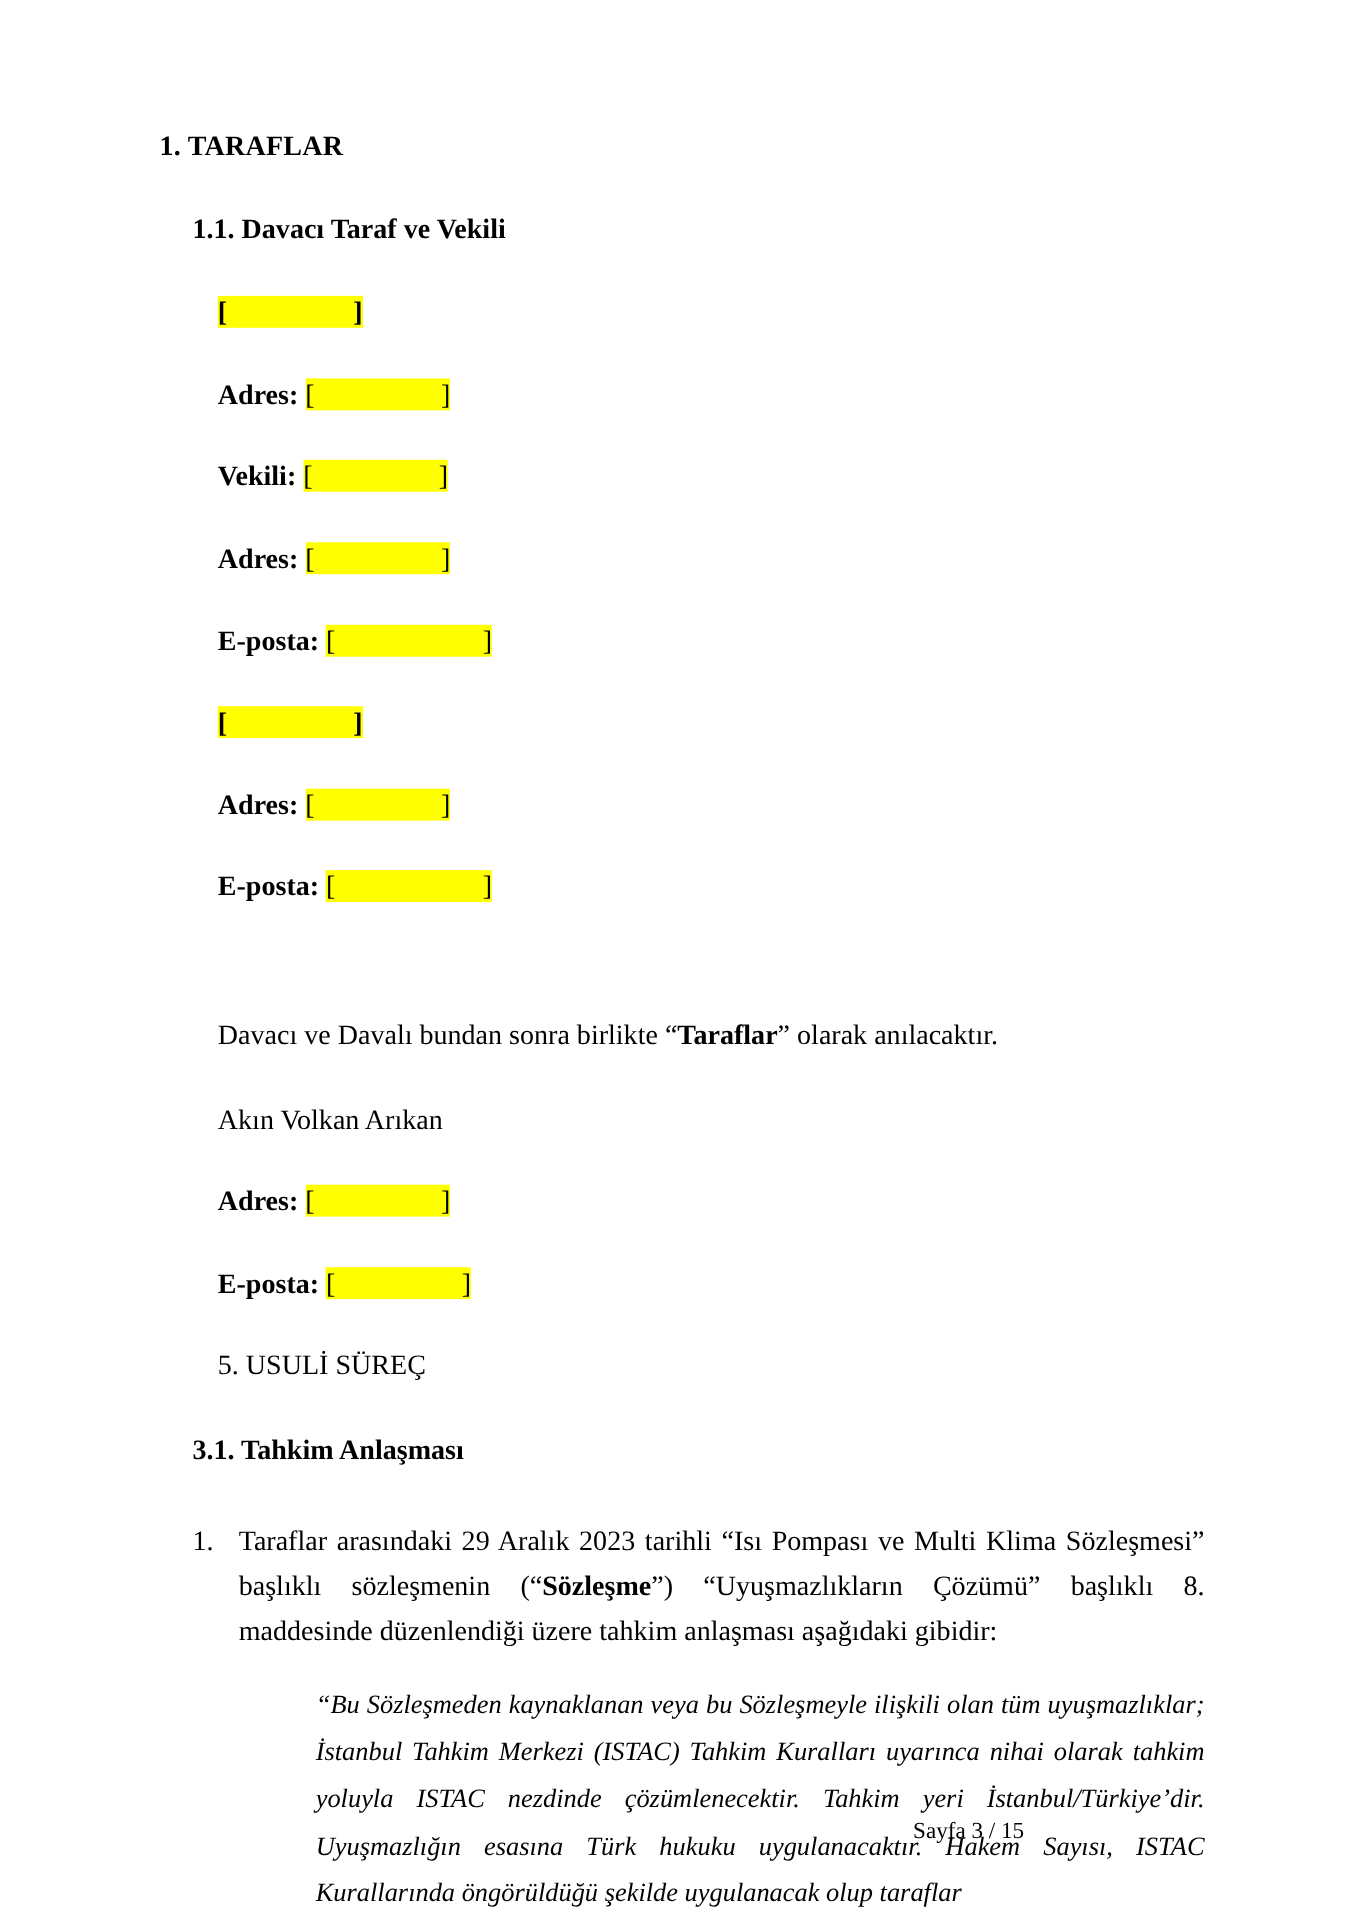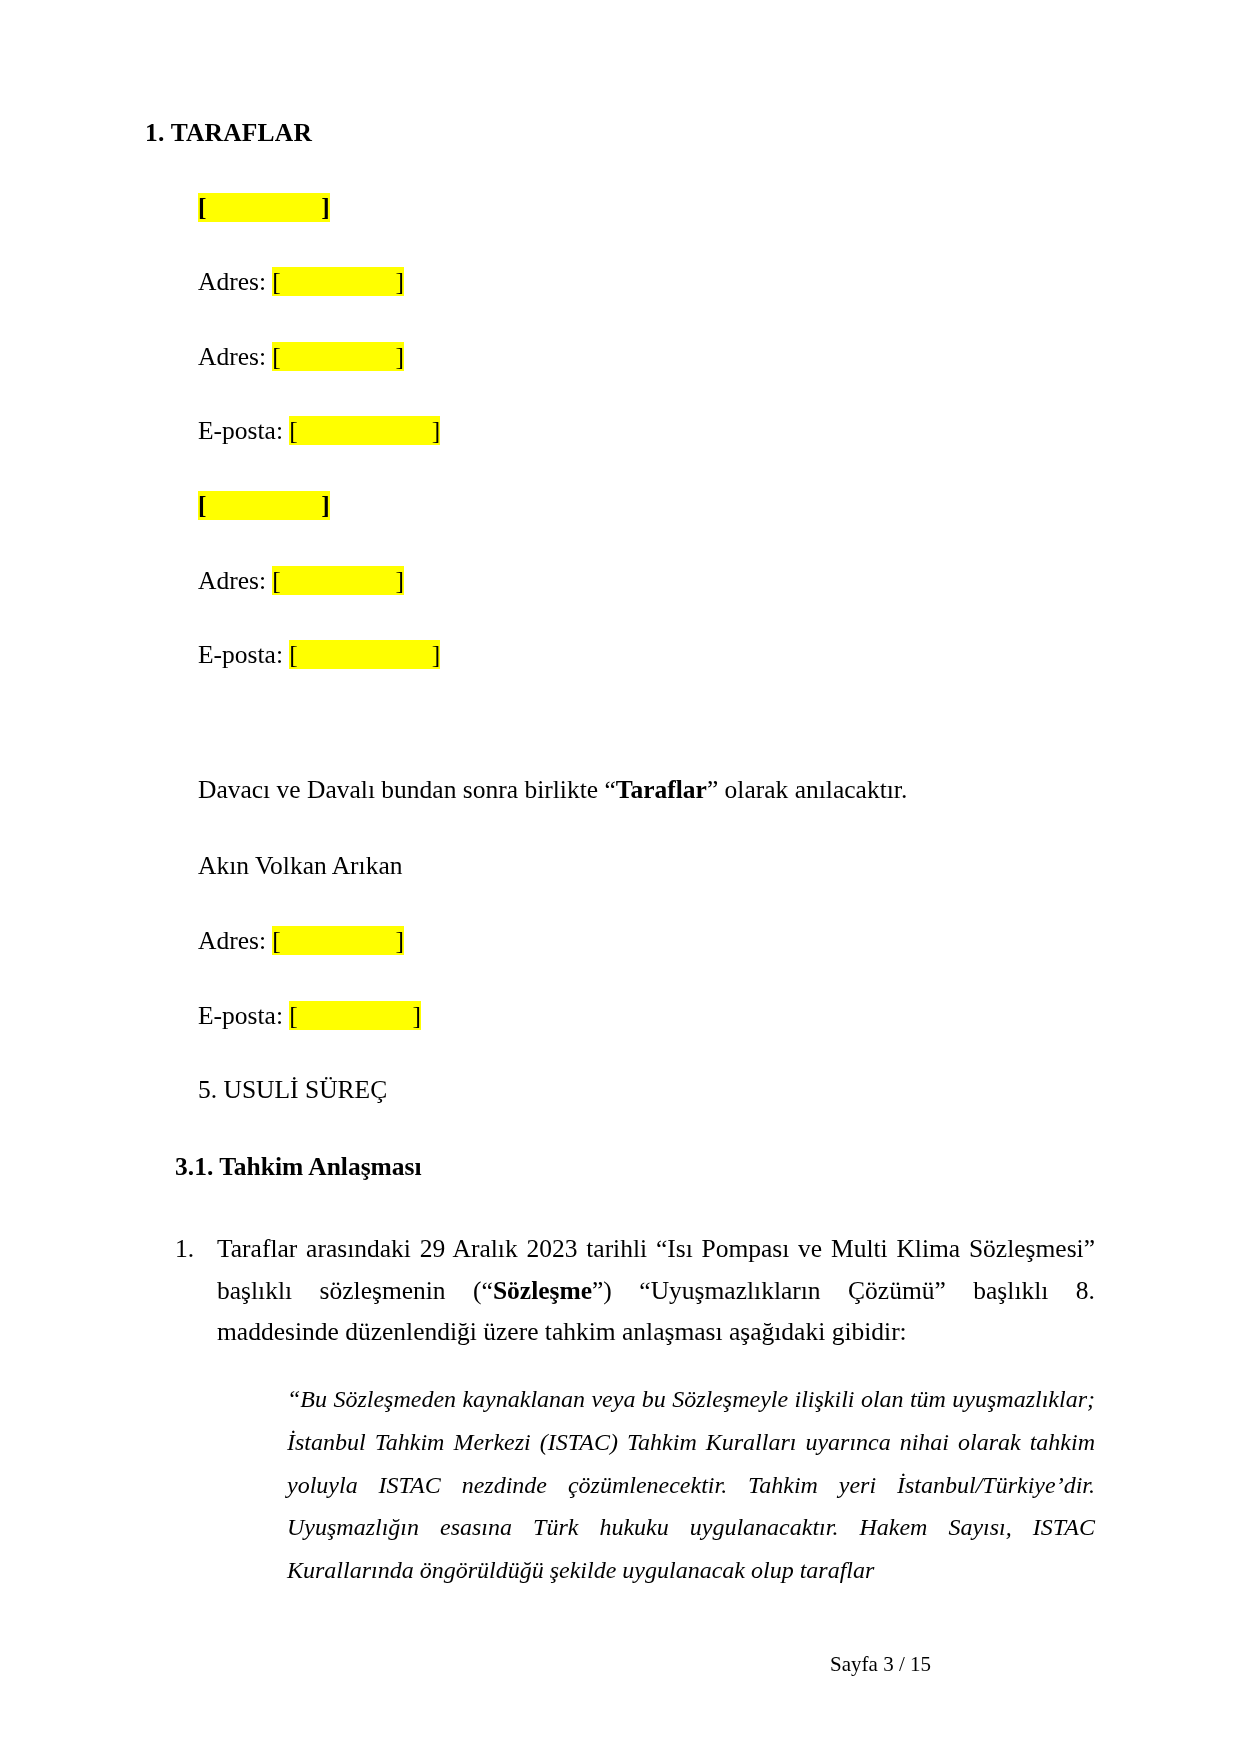--- a/index.html
+++ b/index.html
@@ -58,21 +58,21 @@
   .field-row {
     font-size: 25.5px;
     line-height: 1.2;
     margin: 0 0 44px 0;
     padding-left: 53px;
     white-space: nowrap;
   }
   .field-row.name-row {
     font-weight: bold;
   }
-  .field-label { font-weight: normal; text-align: center; }
+  .field-label { font-weight: bold; text-align: center; }
   .blank {
     background: #ffff00;
     font-weight: normal;
     white-space: pre;
   }
   .blank.b-bold { font-weight: bold; }
 
   
   p.body-para {
     font-size: 25.5px;
@@ -127,30 +127,35 @@
   }
 </style>
 </head>
 <body>
 
 <div class="page">
   <div class="content">
 
     <h1 class="sec-title">1. TARAFLAR</h1>
 
+    <h2 class="subsec-title">1.1. Davacı Taraf ve Vekili</h2>
 
     <div class="field-row name-row">
       <span class="blank b-bold">[                  ]</span>
     </div>
 
     <div class="field-row">
       <span class="field-label">Adres:</span>
       <span class="blank">[                  ]</span>
     </div>
 
+    <div class="field-row">
+      <span class="field-label">Vekili:</span>
+      <span class="blank">[                  ]</span>
+    </div>
 
     <div class="field-row">
       <span class="field-label">Adres:</span>
       <span class="blank">[                  ]</span>
     </div>
 
     <div class="field-row">
       <span class="field-label">E-posta:</span>
       <span class="blank">[                     ]</span>
     </div>

